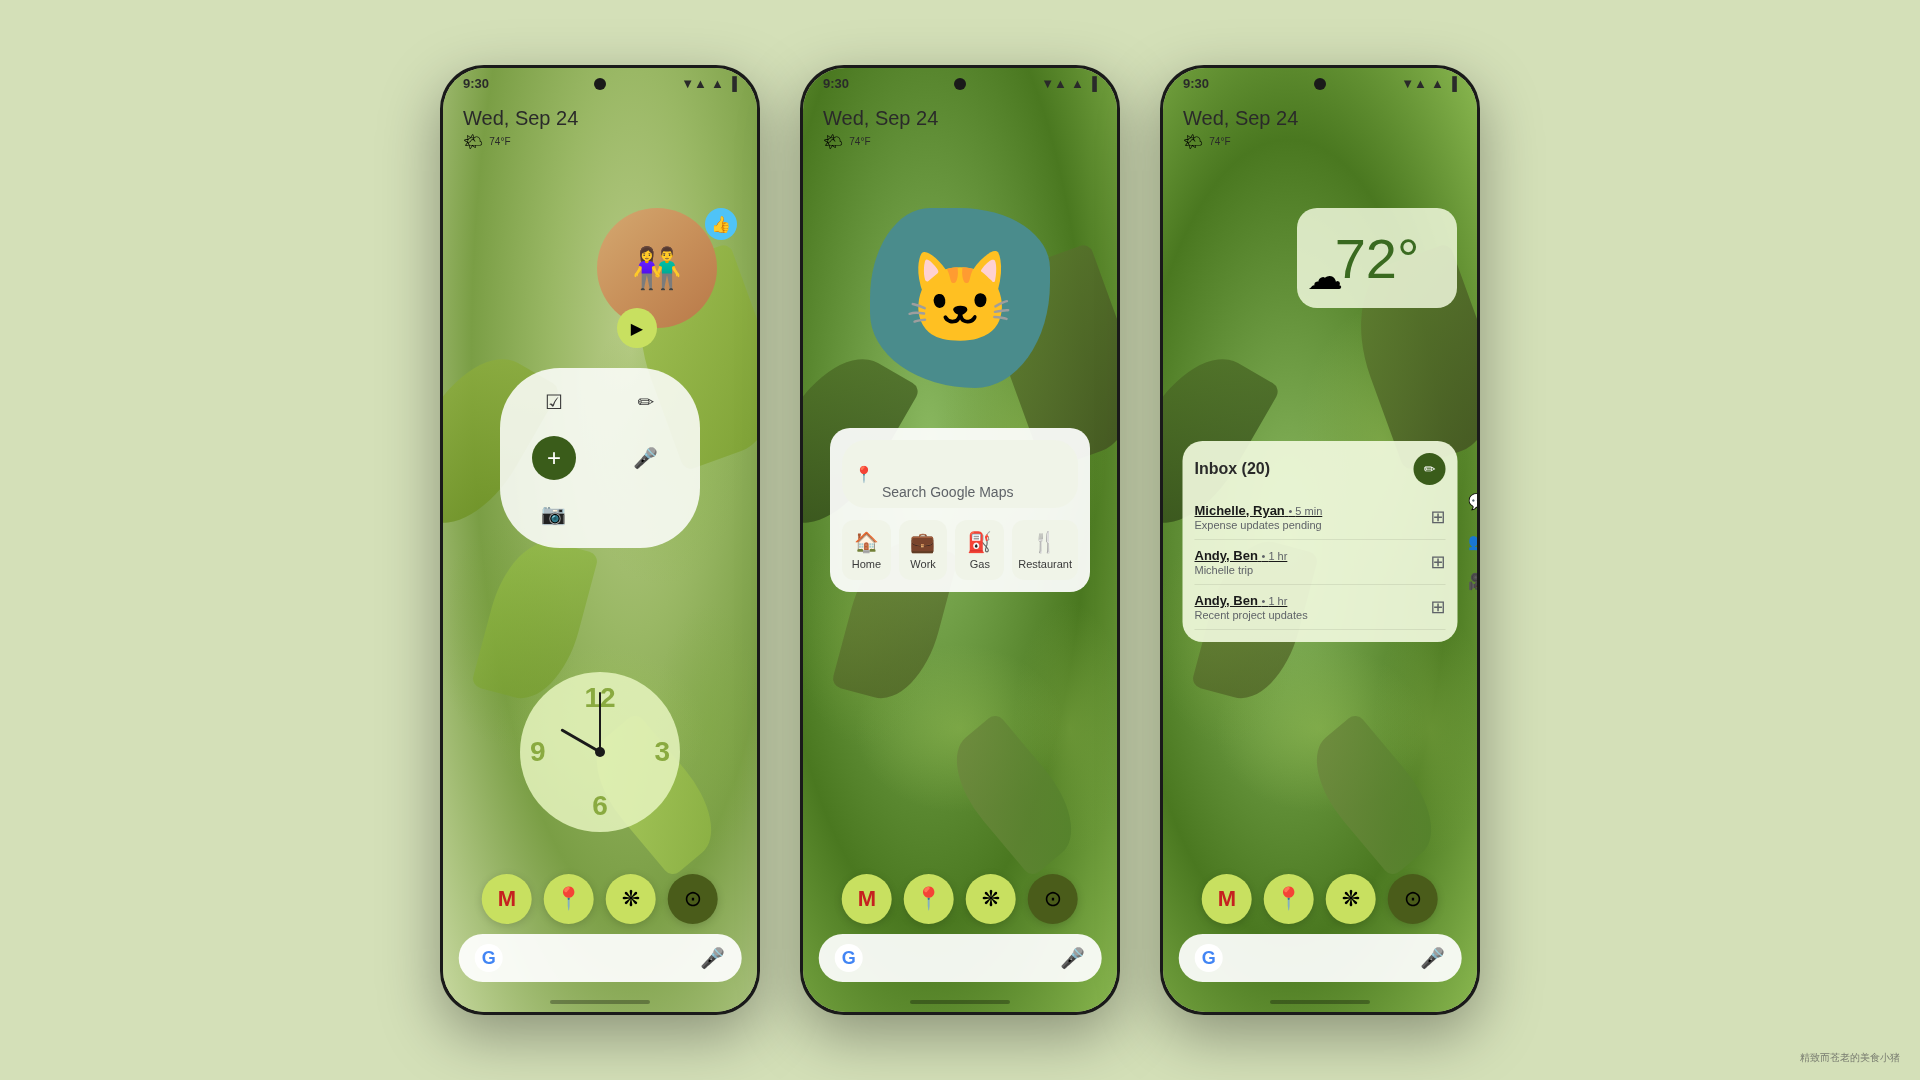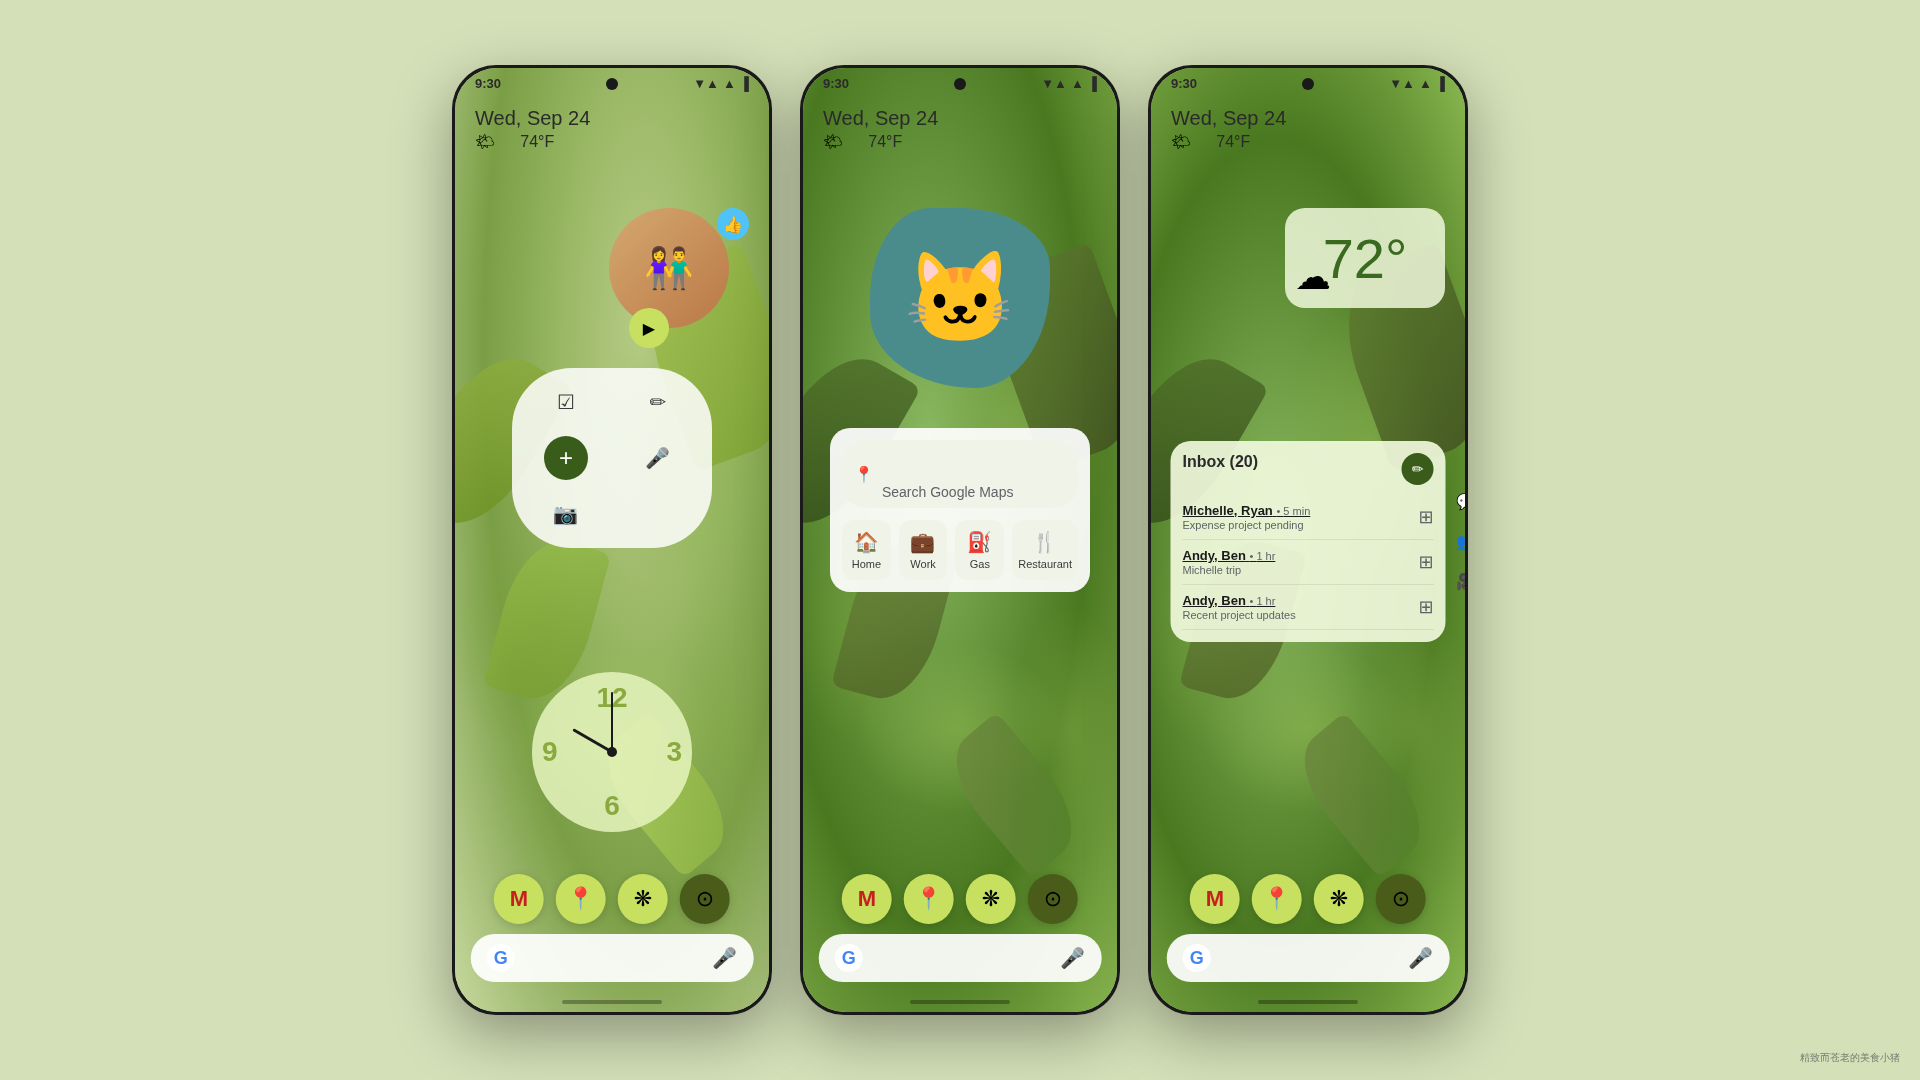--- a/index.html
+++ b/index.html
@@ -10,21 +10,21 @@
       display: flex;
       align-items: center;
       justify-content: center;
       font-family: 'Google Sans', Arial, sans-serif;
       overflow: hidden;
       position: relative;
     }
 
     .phones-container {
       display: flex;
-      gap: 28px;
+      gap: 40px;
       align-items: center;
       justify-content: center;
     }
 
     
     .phone {
       width: 320px;
       height: 950px;
       background: #1a1a1a;
       border-radius: 44px;
@@ -110,24 +110,23 @@
 
     .weather-row {
       display: flex;
       align-items: center;
       gap: 6px;
       margin-top: 2px;
     }
 
     .weather-icon { font-size: 16px; }
     .weather-temp {
-      font-size: 16px;
+      font-size: 10px;
       color: #2a2a2a;
       font-weight: 500;
-      margin-left: 19px;
     }
 
     
     .bottom-dock {
       position: absolute;
       bottom: 30px;
       left: 50%;
       transform: translateX(-50%);
       z-index: 20;
       display: flex;
@@ -484,21 +483,21 @@
       z-index: 10;
       width: 275px;
       background: rgba(240,248,220,0.92);
       border-radius: 20px;
       padding: 12px;
     }
 
     .gmail-header {
       display: flex;
       justify-content: space-between;
-      align-items: flex-start;
+      align-items: center;
       margin-bottom: 10px;
     }
 
     .gmail-title {
       font-size: 16px;
       font-weight: 600;
       color: #2a2a2a;
     }
 
     .gmail-edit {
@@ -853,21 +852,21 @@
           <div class="gmail-edit">✏</div>
         </div>
 
         <div class="gmail-row">
           <div>
             <div class="gmail-sender">
               <span>Michelle, Ryan</span>
               <span style="font-weight:400; color:#5f6368; font-size:11px;"> • </span>
               <span style="font-weight:400; color:#5f6368; font-size:11px;">5 min</span>
             </div>
-            <div class="gmail-preview">Expense project pending</div>
+            <div class="gmail-preview">Expense updates pending</div>
           </div>
           <div class="gmail-action">⊞</div>
         </div>
 
         <div class="gmail-row">
           <div>
             <div class="gmail-sender">
               <span>Andy, Ben</span>
               <span style="font-weight:400; color:#5f6368; font-size:11px;"> • </span>
               <span style="font-weight:400; color:#5f6368; font-size:11px;">1 hr</span>

